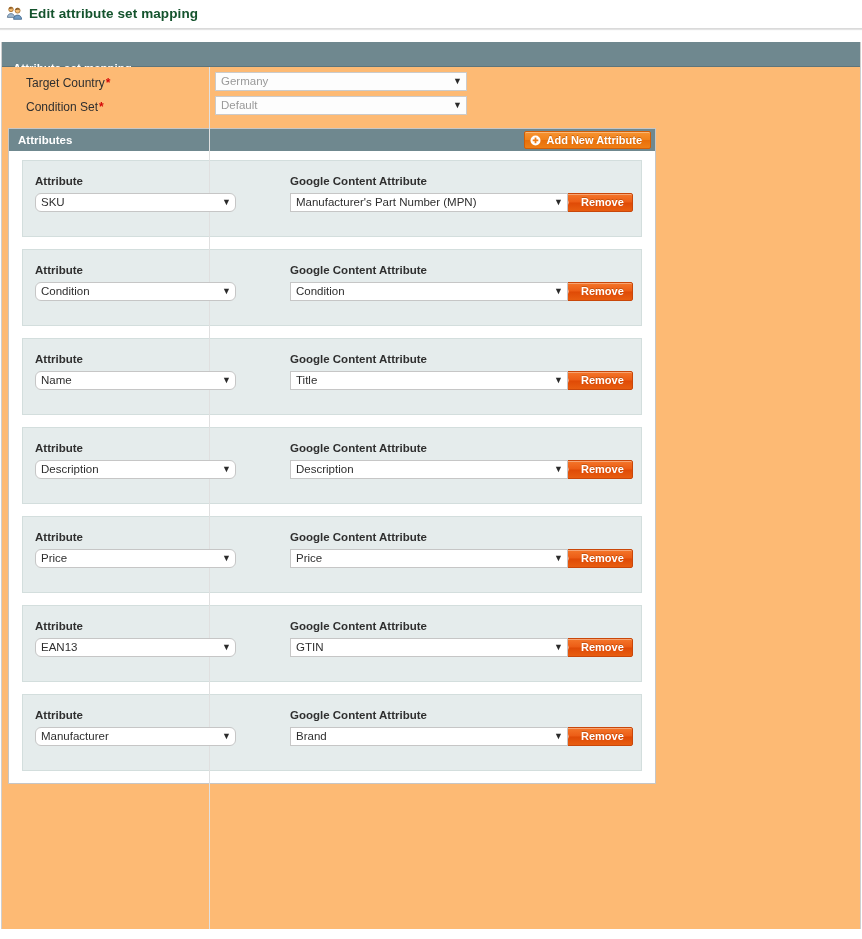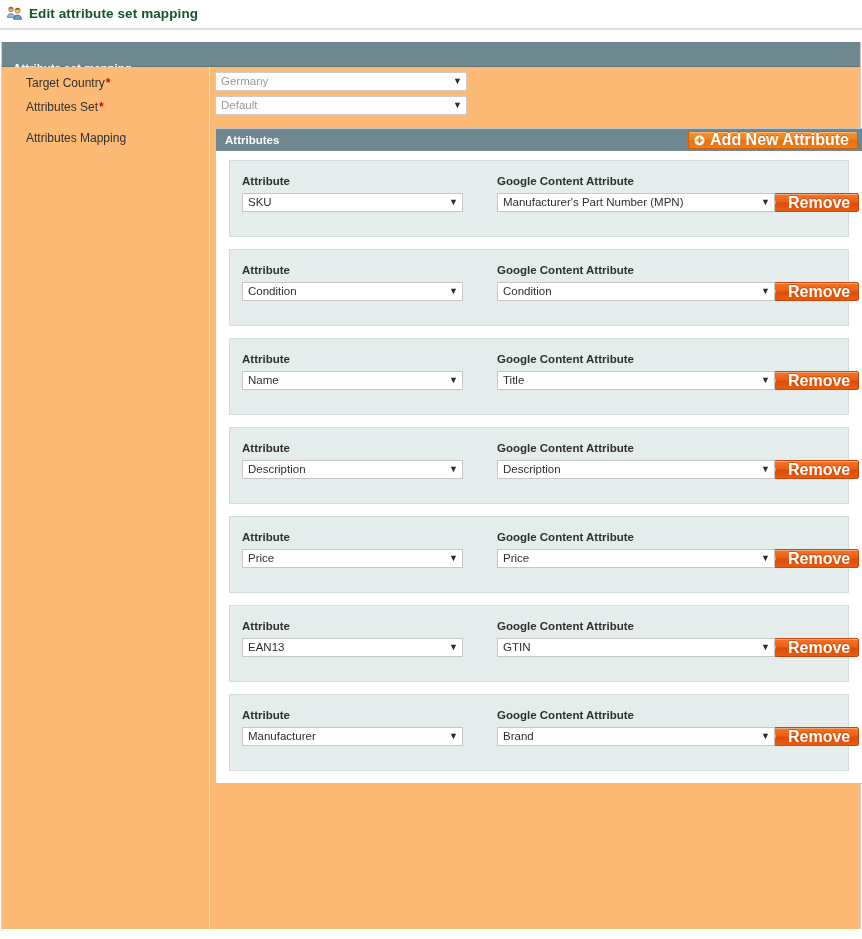--- a/index.html
+++ b/index.html
@@ -167,21 +167,21 @@
   
   .btn {
     display: inline-flex;
     align-items: center;
     gap: 5px;
     border: 1px solid #d25e06;
     border-radius: 2px;
     background: linear-gradient(to bottom, #f79330 0%, #f0821c 48%, #e86f0a 52%, #ef7f16 100%);
     color: #ffffff;
     font-weight: bold;
-    font-size: 16px;
+    font-size: 11px;
     line-height: 1;
     padding: 4px 8px 4px 6px;
     cursor: pointer;
     text-shadow: 0 -1px 0 rgba(140,60,0,.45);
     box-shadow: inset 0 1px 0 rgba(255,255,255,.35);
     white-space: nowrap;
   }
   .btn-add { height: 18px; padding: 0 8px 0 5px; }
   .btn-remove {
     height: 19px;
@@ -208,21 +208,21 @@
   .map-col-b { width: 255px; flex: 0 0 255px; }
   .map-col-btn { padding-left: 7px; padding-top: 17px; }
   .map-label {
     font-size: 11.5px;
     font-weight: bold;
     color: #2f2f2f;
     display: block;
     margin-bottom: 5px;
     line-height: 14px;
   }
-  .sel-map { width: 221px; }
+  .sel-map { width: 201px; border-radius: 6px; }
   .sel-map-b { width: 278px; }
 </style>
 </head>
 <body>
 
 <div id="page">
 
   <div class="page-head">
     <span class="head-icon">
       <svg width="17" height="17" viewBox="0 0 17 17" xmlns="http://www.w3.org/2000/svg">
@@ -252,34 +252,31 @@
         <div class="fvalue">
           <div class="sel sel-top disabled">
             <span>Germany</span>
             <span class="caret">▼</span>
           </div>
         </div>
       </div>
 
       <div class="form-row">
         <div class="flabel">
-          <span>Attributes Set</span><span class="req">*</span>
+          <span>Condition Set</span><span class="req">*</span>
         </div>
         <div class="fvalue">
           <div class="sel sel-top disabled">
             <span>Default</span>
             <span class="caret">▼</span>
           </div>
         </div>
       </div>
 
       <div class="form-row" style="padding-top:13px;">
-        <div class="flabel" style="padding-top:2px;">
-          <span>Attributes Mapping</span>
-        </div>
         <div class="fvalue" style="padding-top:0;padding-left:6px;">
 
           <div class="attr-panel">
             <div class="attr-panel-head">
               <span>Attributes</span>
               <button class="btn btn-add">
                 <span>
                   <svg width="11" height="11" viewBox="0 0 11 11" xmlns="http://www.w3.org/2000/svg">
                     <circle cx="5.5" cy="5.5" r="5" fill="#ffffff"></circle>
                     <path d="M4.6 2.6h1.8v1.9h1.9v1.8H6.4v1.9H4.6V6.3H2.7V4.5h1.9z" fill="#ee7c15"></path>

